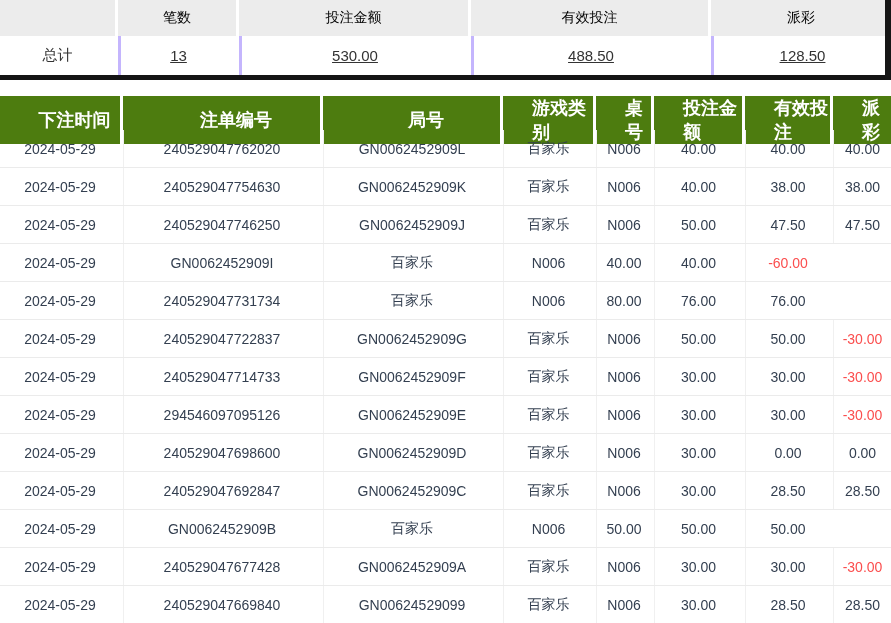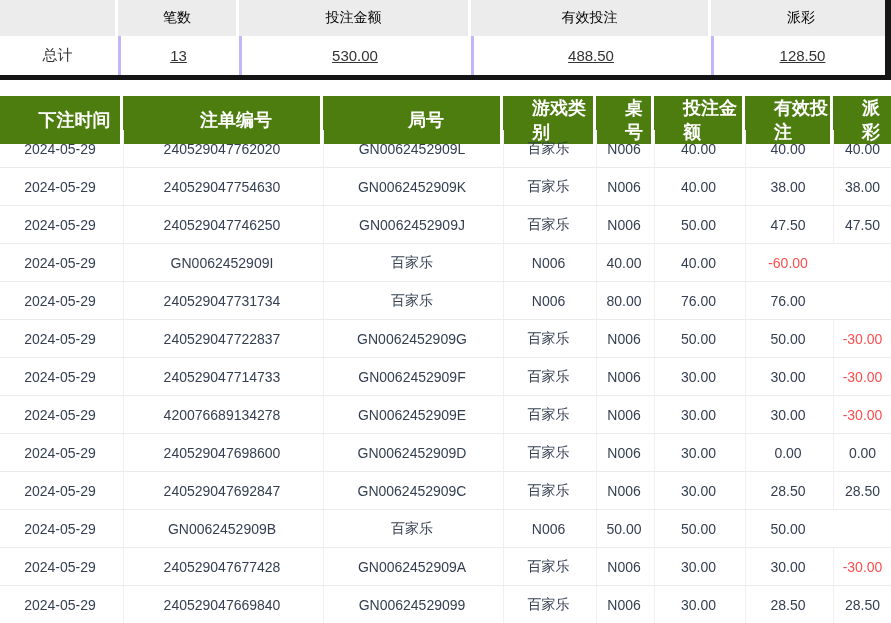--- a/index.html
+++ b/index.html
@@ -177,21 +177,21 @@
     <div class="cell">GN0062452909F</div>
     <div class="cell">百家乐</div>
     <div class="cell">N006</div>
     <div class="cell">30.00</div>
     <div class="cell">30.00</div>
     <div class="cell neg">-30.00</div>
   </div>
 
   <div class="row">
     <div class="cell">2024-05-29</div>
-    <div class="cell">420076689134278</div>
+    <div class="cell">294546097095126</div>
     <div class="cell">GN0062452909E</div>
     <div class="cell">百家乐</div>
     <div class="cell">N006</div>
     <div class="cell">30.00</div>
     <div class="cell">30.00</div>
     <div class="cell neg">-30.00</div>
   </div>
 
   <div class="row">
     <div class="cell">2024-05-29</div>

